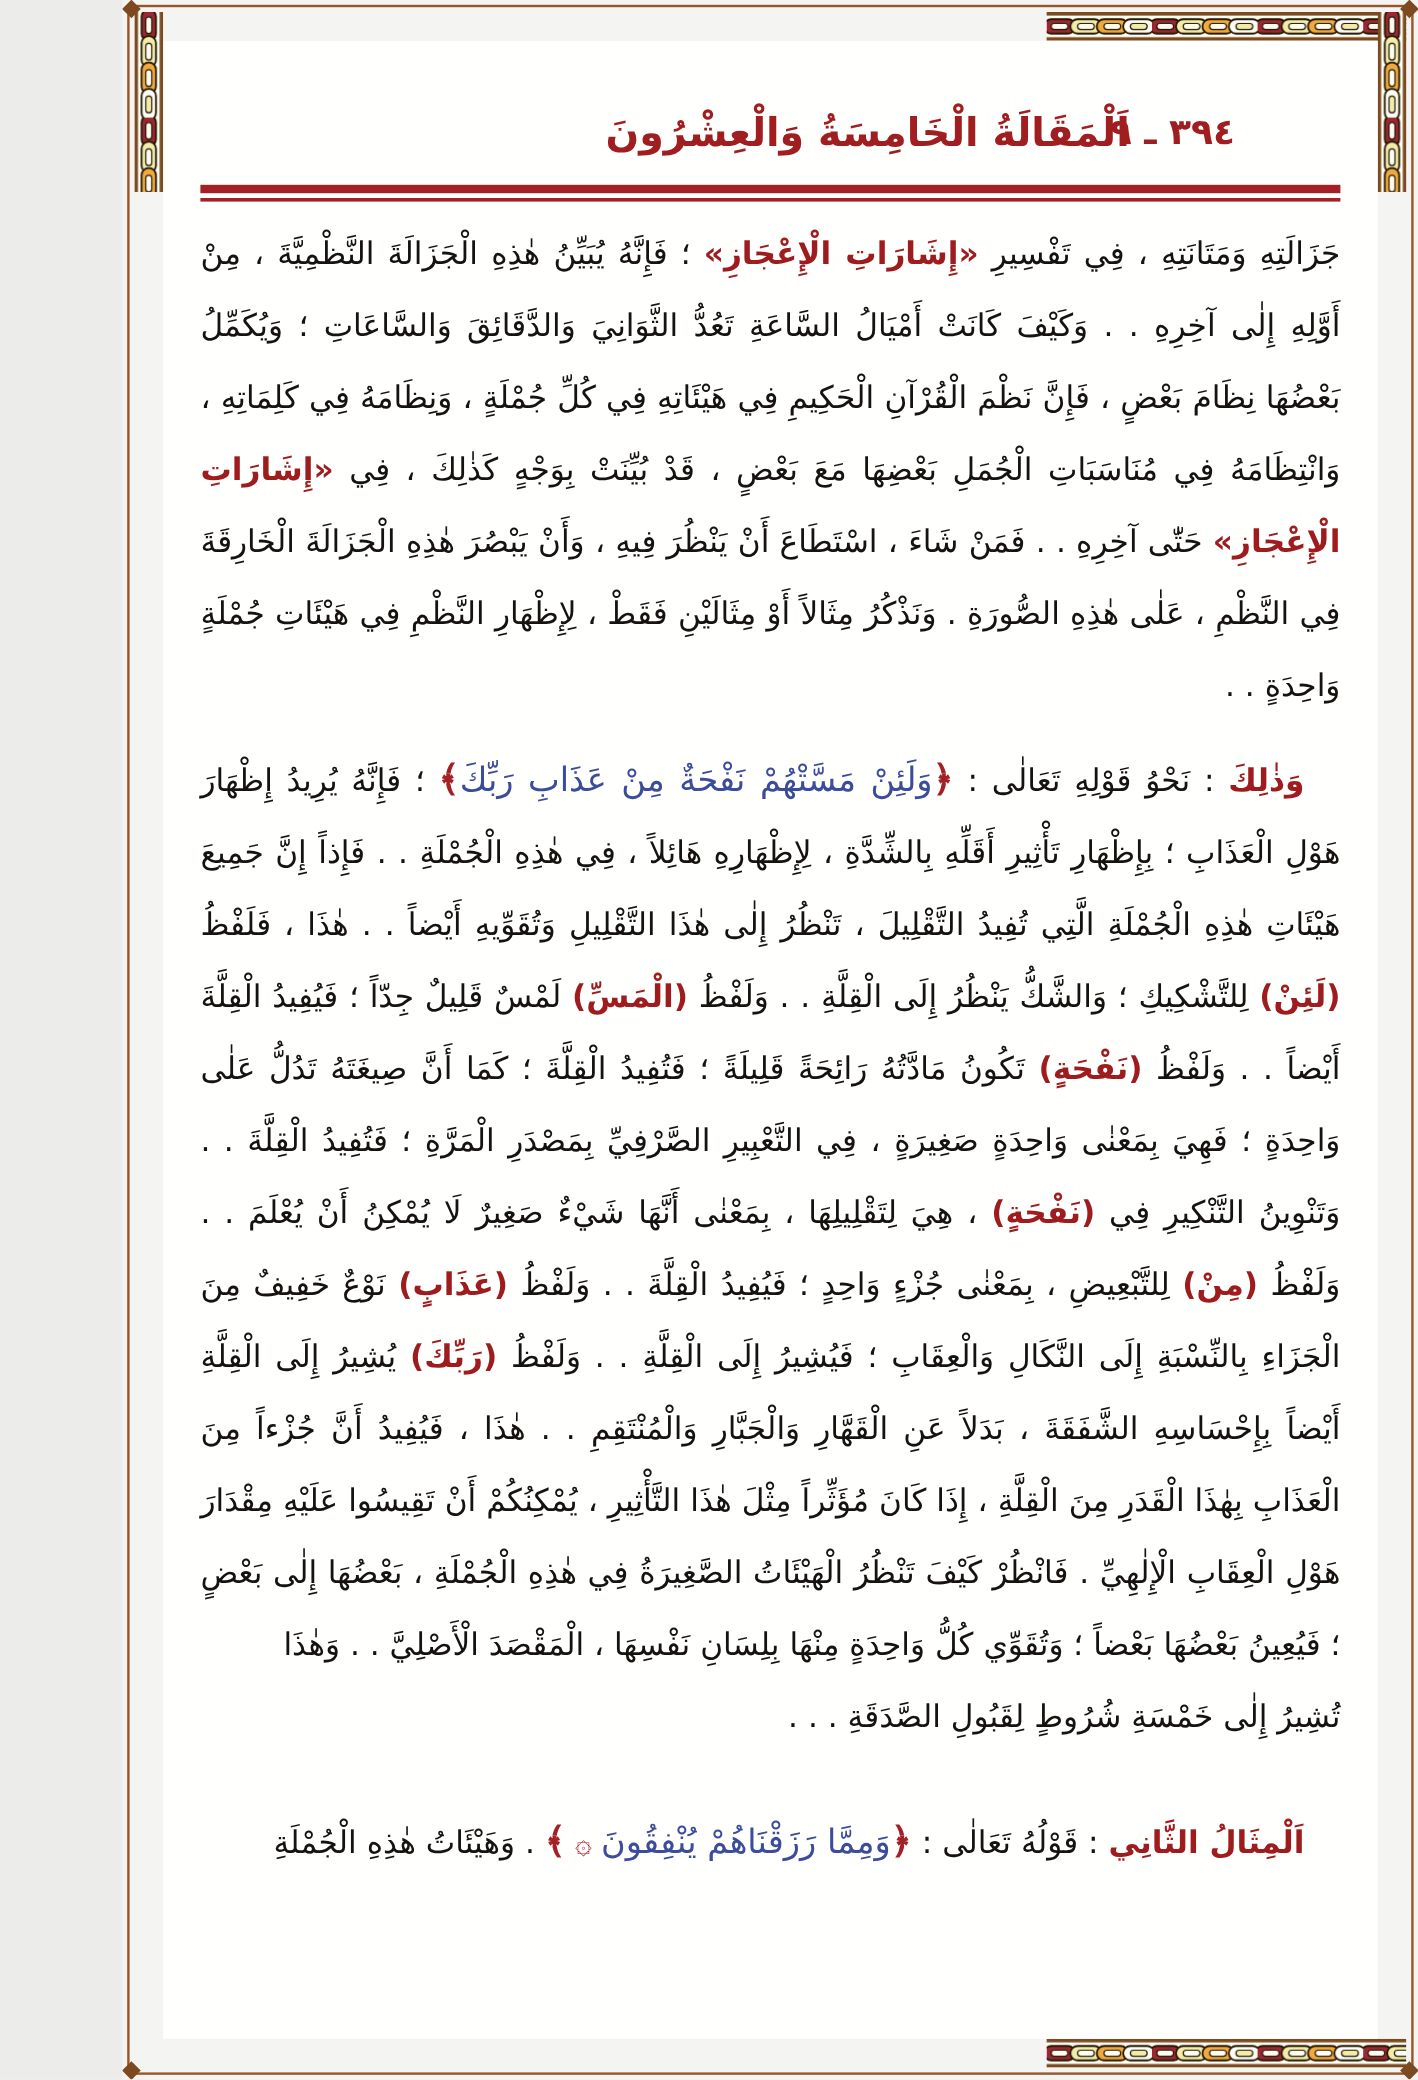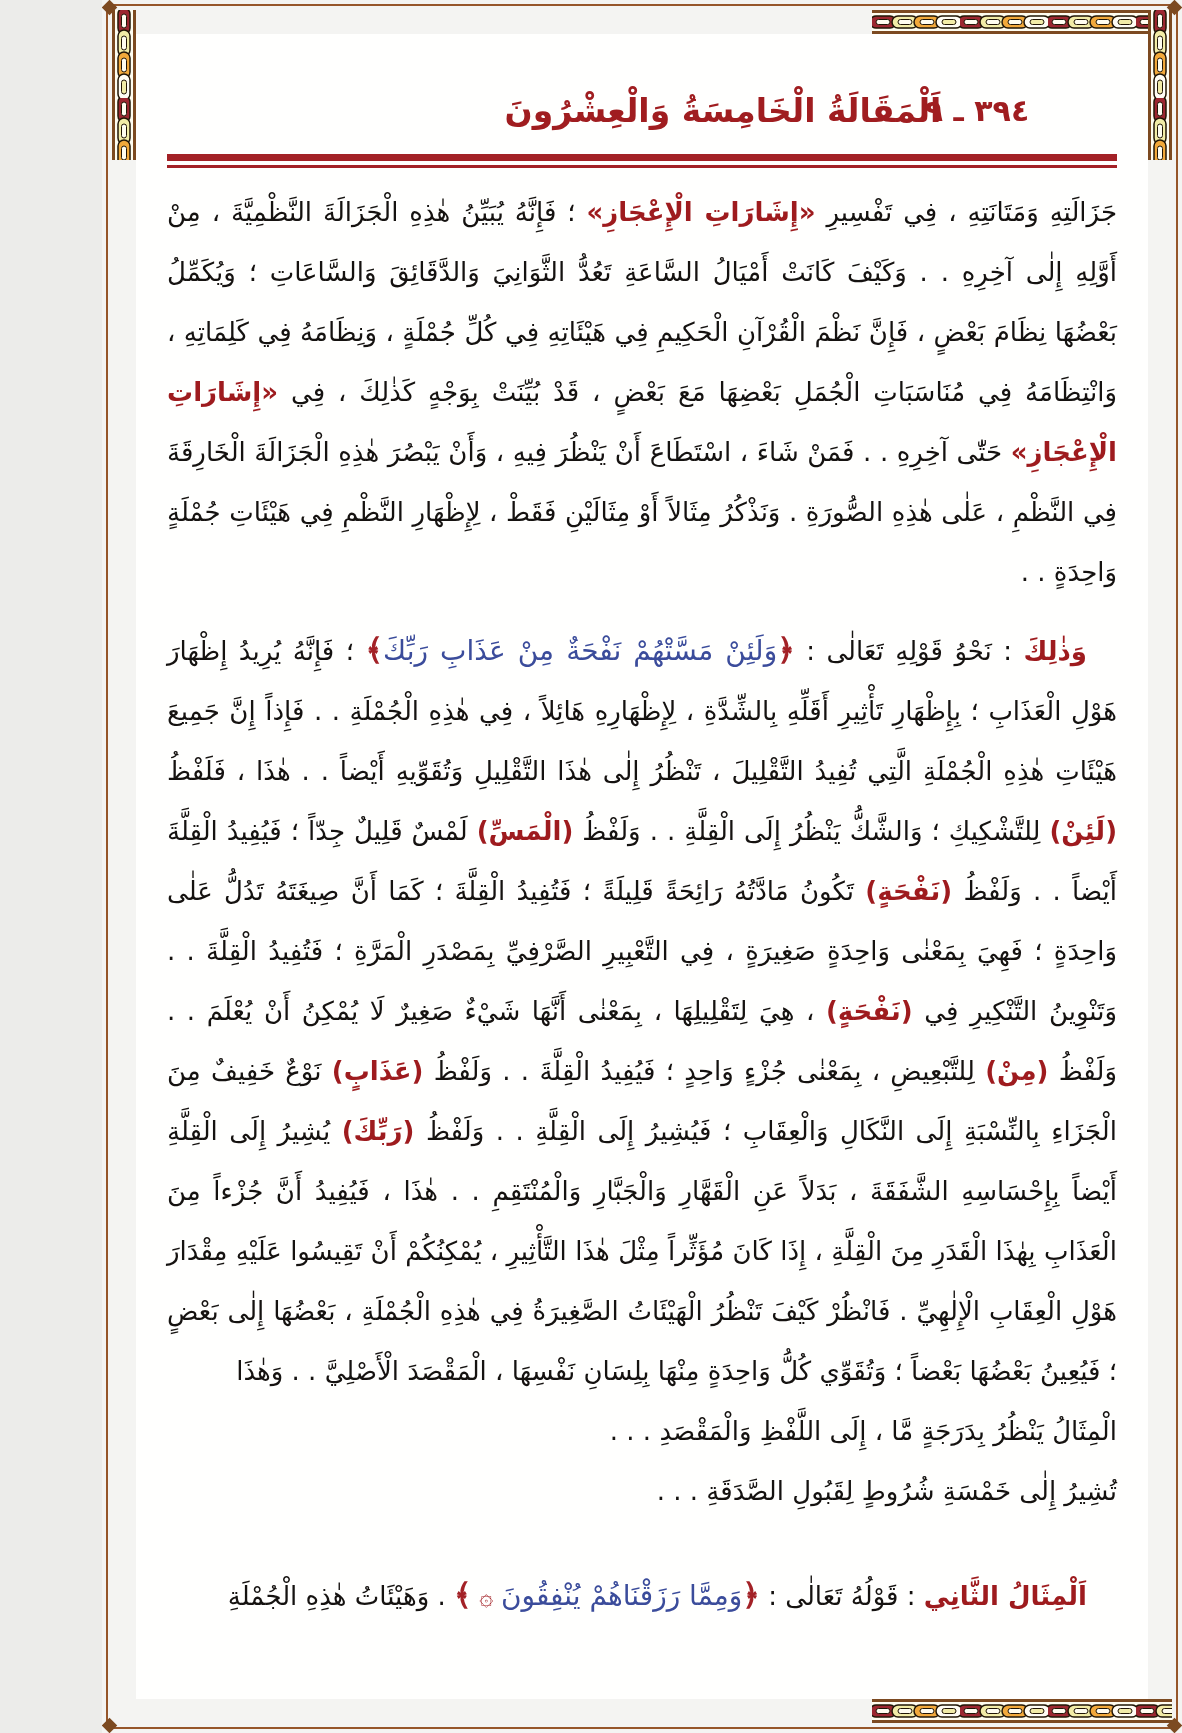--- a/index.html
+++ b/index.html
@@ -130,21 +130,20 @@
         <div class="r1"></div>
         <div class="r2"></div>
       </div>
 
       <div class="body-text">
 
         <p class="para p1"><span>جَزَالَتِهِ وَمَتَانَتِهِ ، فِي تَفْسِيرِ </span><span class="c-red">«إِشَارَاتِ الْإِعْجَازِ»</span><span> ؛ فَإِنَّهُ يُبَيِّنُ هٰذِهِ الْجَزَالَةَ النَّظْمِيَّةَ ، مِنْ أَوَّلِهِ إِلٰى آخِرِهِ . . وَكَيْفَ كَانَتْ أَمْيَالُ السَّاعَةِ تَعُدُّ الثَّوَانِيَ وَالدَّقَائِقَ وَالسَّاعَاتِ ؛ وَيُكَمِّلُ بَعْضُهَا نِظَامَ بَعْضٍ ، فَإِنَّ نَظْمَ الْقُرْآنِ الْحَكِيمِ فِي هَيْئَاتِهِ فِي كُلِّ جُمْلَةٍ ، وَنِظَامَهُ فِي كَلِمَاتِهِ ، وَانْتِظَامَهُ فِي مُنَاسَبَاتِ الْجُمَلِ بَعْضِهَا مَعَ بَعْضٍ ، قَدْ بُيِّنَتْ بِوَجْهٍ كَذٰلِكَ ، فِي </span><span class="c-red">«إِشَارَاتِ الْإِعْجَازِ»</span><span> حَتّٰى آخِرِهِ . . فَمَنْ شَاءَ ، اسْتَطَاعَ أَنْ يَنْظُرَ فِيهِ ، وَأَنْ يَبْصُرَ هٰذِهِ الْجَزَالَةَ الْخَارِقَةَ فِي النَّظْمِ ، عَلٰى هٰذِهِ الصُّورَةِ . وَنَذْكُرُ مِثَالاً أَوْ مِثَالَيْنِ فَقَطْ ، لِإِظْهَارِ النَّظْمِ فِي هَيْئَاتِ جُمْلَةٍ وَاحِدَةٍ . .</span></p>
 
         <p class="para p2"><span class="c-red">وَذٰلِكَ</span><span> : نَحْوُ قَوْلِهِ تَعَالٰى : </span><span class="c-bracket">﴿</span><span class="c-blue">وَلَئِنْ مَسَّتْهُمْ نَفْحَةٌ مِنْ عَذَابِ رَبِّكَ</span><span class="c-bracket">﴾</span><span> ؛ فَإِنَّهُ يُرِيدُ إِظْهَارَ هَوْلِ الْعَذَابِ ؛ بِإِظْهَارِ تَأْثِيرِ أَقَلِّهِ بِالشِّدَّةِ ، لِإِظْهَارِهِ هَائِلاً ، فِي هٰذِهِ الْجُمْلَةِ . . فَإِذاً إِنَّ جَمِيعَ هَيْئَاتِ هٰذِهِ الْجُمْلَةِ الَّتِي تُفِيدُ التَّقْلِيلَ ، تَنْظُرُ إِلٰى هٰذَا التَّقْلِيلِ وَتُقَوِّيهِ أَيْضاً . . هٰذَا ، فَلَفْظُ </span><span class="c-red">(لَئِنْ)</span><span> لِلتَّشْكِيكِ ؛ وَالشَّكُّ يَنْظُرُ إِلَى الْقِلَّةِ . . وَلَفْظُ </span><span class="c-red">(الْمَسِّ)</span><span> لَمْسٌ قَلِيلٌ جِدّاً ؛ فَيُفِيدُ الْقِلَّةَ أَيْضاً . . وَلَفْظُ </span><span class="c-red">(نَفْحَةٍ)</span><span> تَكُونُ مَادَّتُهُ رَائِحَةً قَلِيلَةً ؛ فَتُفِيدُ الْقِلَّةَ ؛ كَمَا أَنَّ صِيغَتَهُ تَدُلُّ عَلٰى وَاحِدَةٍ ؛ فَهِيَ بِمَعْنٰى وَاحِدَةٍ صَغِيرَةٍ ، فِي التَّعْبِيرِ الصَّرْفِيِّ بِمَصْدَرِ الْمَرَّةِ ؛ فَتُفِيدُ الْقِلَّةَ . . وَتَنْوِينُ التَّنْكِيرِ فِي </span><span class="c-red">(نَفْحَةٍ)</span><span> ، هِيَ لِتَقْلِيلِهَا ، بِمَعْنٰى أَنَّهَا شَيْءٌ صَغِيرٌ لَا يُمْكِنُ أَنْ يُعْلَمَ . . وَلَفْظُ </span><span class="c-red">(مِنْ)</span><span> لِلتَّبْعِيضِ ، بِمَعْنٰى جُزْءٍ وَاحِدٍ ؛ فَيُفِيدُ الْقِلَّةَ . . وَلَفْظُ </span><span class="c-red">(عَذَابٍ)</span><span> نَوْعٌ خَفِيفٌ مِنَ الْجَزَاءِ بِالنِّسْبَةِ إِلَى النَّكَالِ وَالْعِقَابِ ؛ فَيُشِيرُ إِلَى الْقِلَّةِ . . وَلَفْظُ </span><span class="c-red">(رَبِّكَ)</span><span> يُشِيرُ إِلَى الْقِلَّةِ أَيْضاً بِإِحْسَاسِهِ الشَّفَقَةَ ، بَدَلاً عَنِ الْقَهَّارِ وَالْجَبَّارِ وَالْمُنْتَقِمِ . . هٰذَا ، فَيُفِيدُ أَنَّ جُزْءاً مِنَ الْعَذَابِ بِهٰذَا الْقَدَرِ مِنَ الْقِلَّةِ ، إِذَا كَانَ مُؤَثِّراً مِثْلَ هٰذَا التَّأْثِيرِ ، يُمْكِنُكُمْ أَنْ تَقِيسُوا عَلَيْهِ مِقْدَارَ هَوْلِ الْعِقَابِ الْإِلٰهِيِّ . فَانْظُرْ كَيْفَ تَنْظُرُ الْهَيْئَاتُ الصَّغِيرَةُ فِي هٰذِهِ الْجُمْلَةِ ، بَعْضُهَا إِلٰى بَعْضٍ ؛ فَيُعِينُ بَعْضُهَا بَعْضاً ؛ وَتُقَوِّي كُلُّ وَاحِدَةٍ مِنْهَا بِلِسَانِ نَفْسِهَا ، الْمَقْصَدَ الْأَصْلِيَّ . . وَهٰذَا</span></p>
 
-        <p class="para closing-line">الْمِثَالُ يَنْظُرُ بِدَرَجَةٍ مَّا ، إِلَى اللَّفْظِ وَالْمَقْصَدِ . . .</p>
 
         <p class="para closing-line shift-left">تُشِيرُ إِلٰى خَمْسَةِ شُرُوطٍ لِقَبُولِ الصَّدَقَةِ . . .</p>
 
         <p class="para p3"><span class="c-red">اَلْمِثَالُ الثَّانِي</span><span> : قَوْلُهُ تَعَالٰى : </span><span class="c-bracket">﴿</span><span class="c-blue">وَمِمَّا رَزَقْنَاهُمْ يُنْفِقُونَ</span><span class="c-rosette"> ۞ </span><span class="c-bracket">﴾</span><span> . وَهَيْئَاتُ هٰذِهِ الْجُمْلَةِ</span></p>
 
       </div>
     </div>
   </div>
 </div>
 

